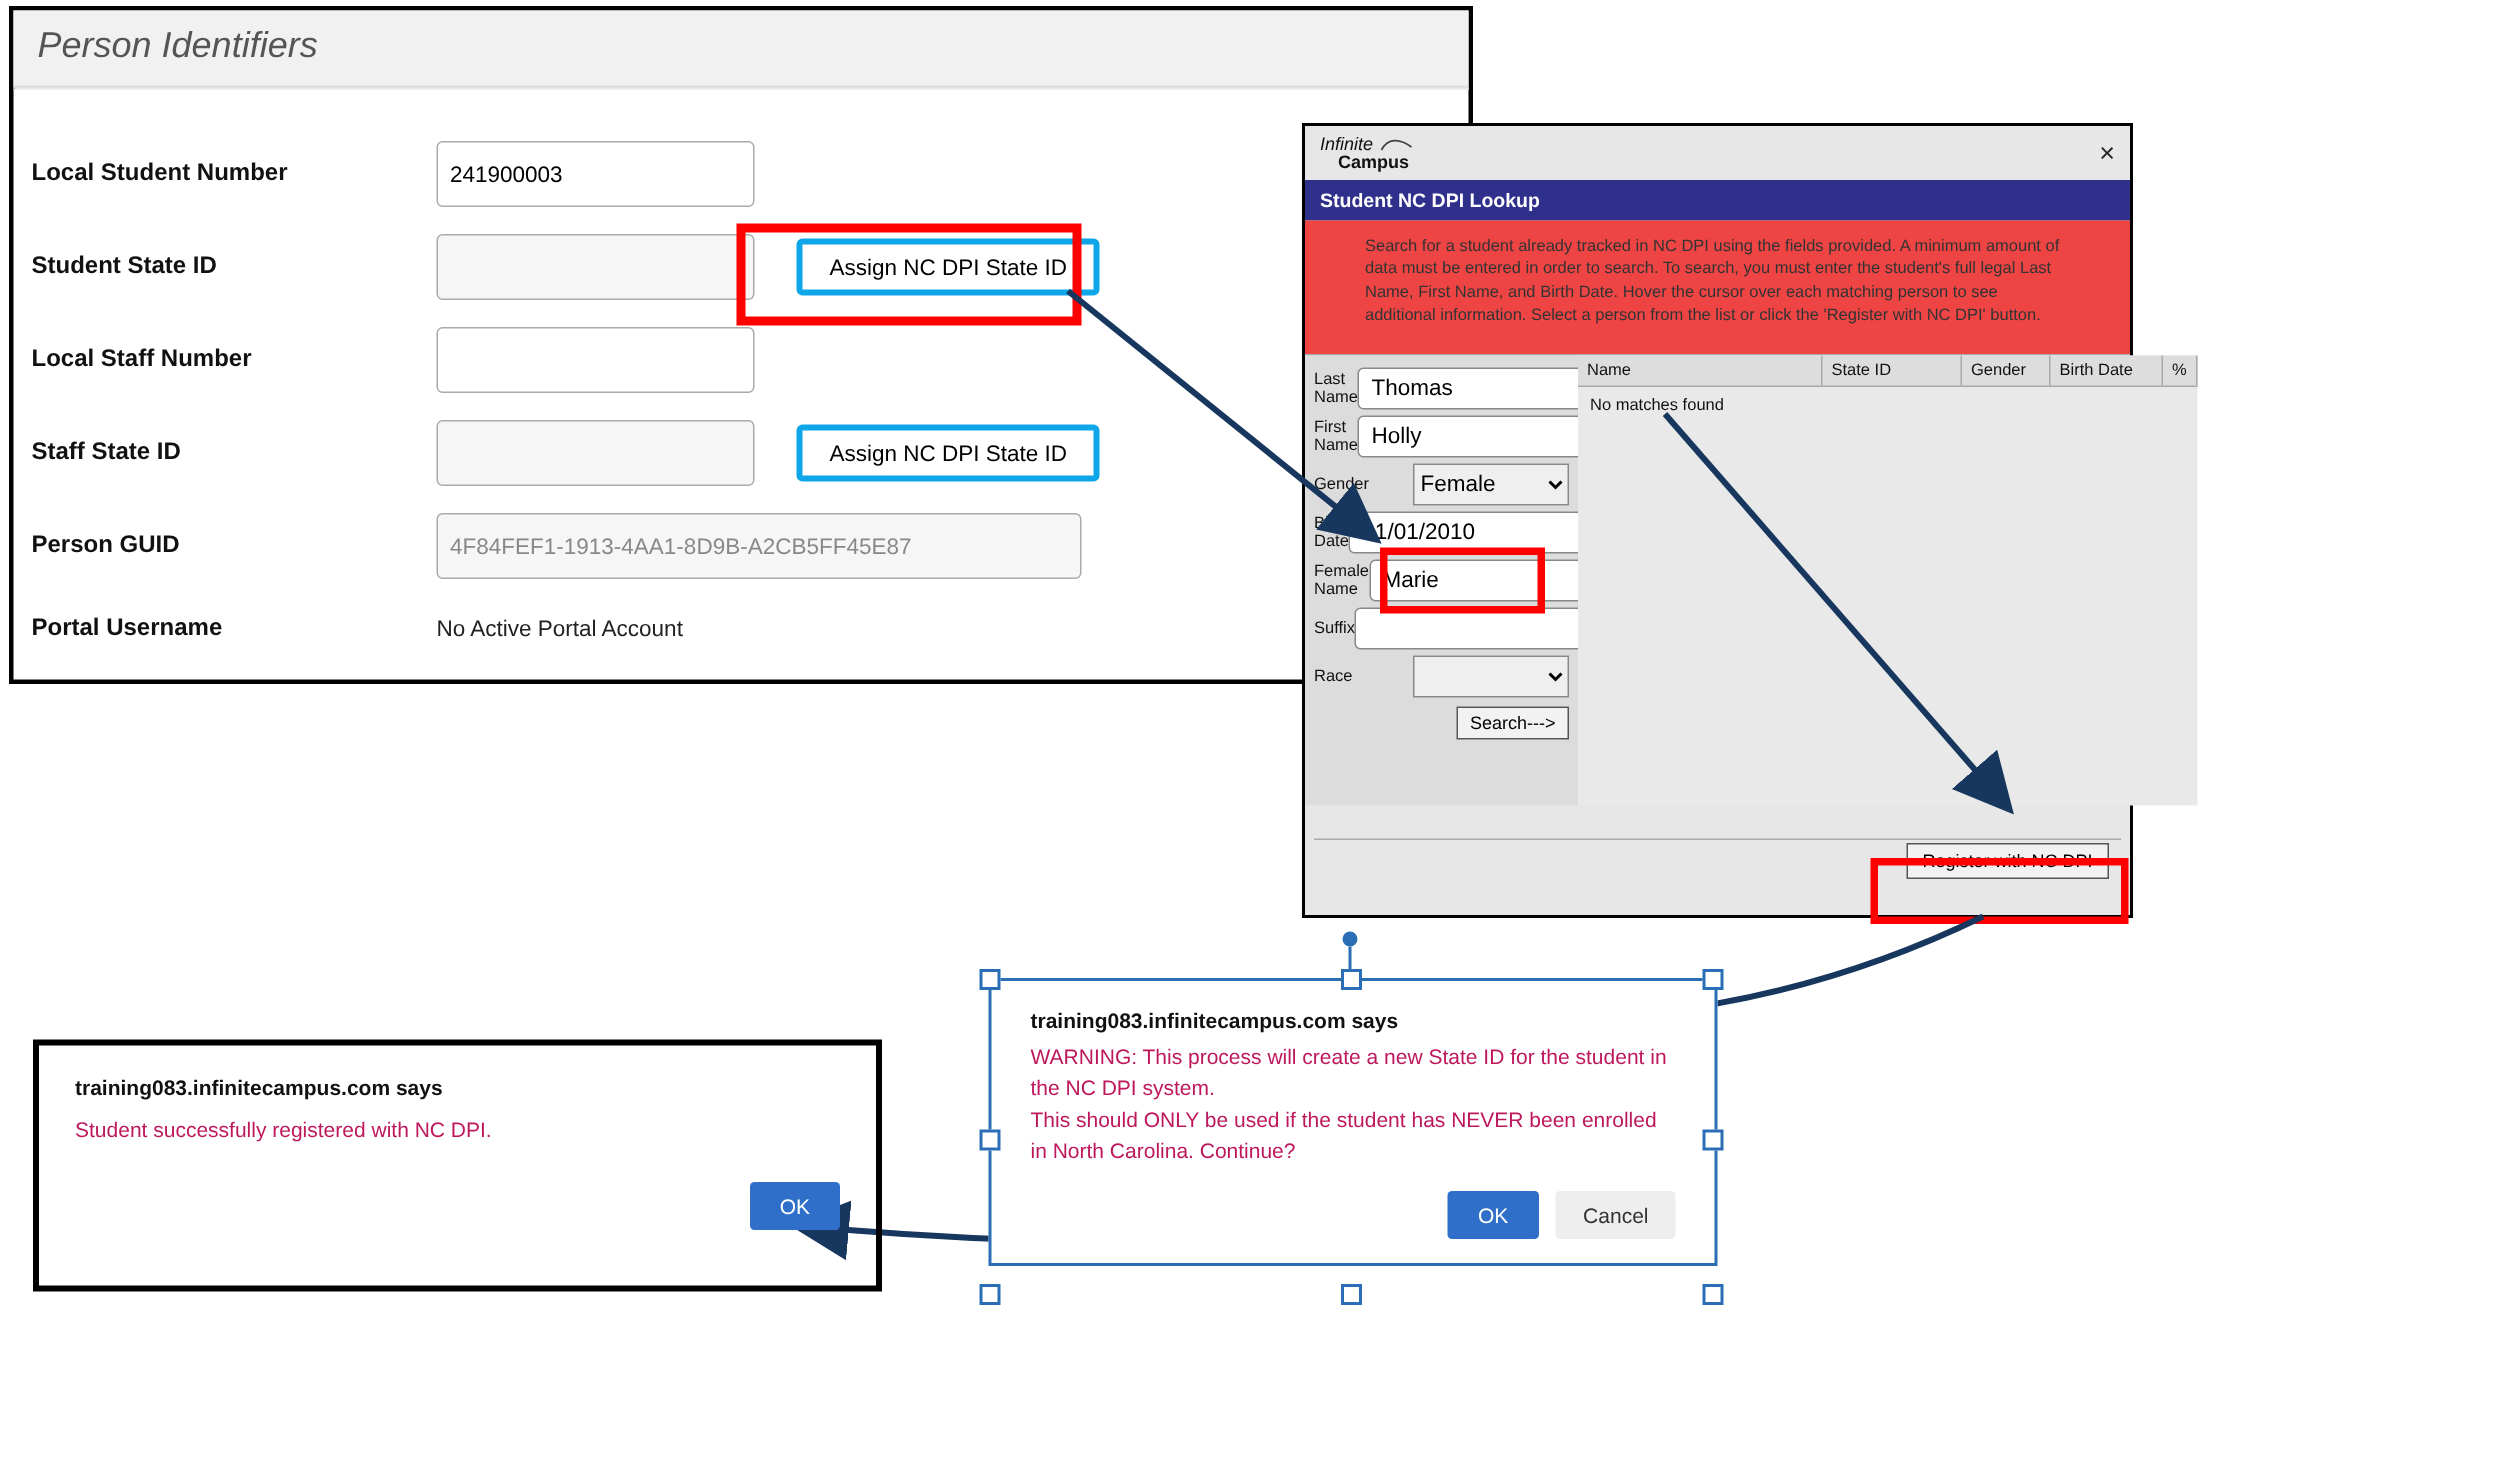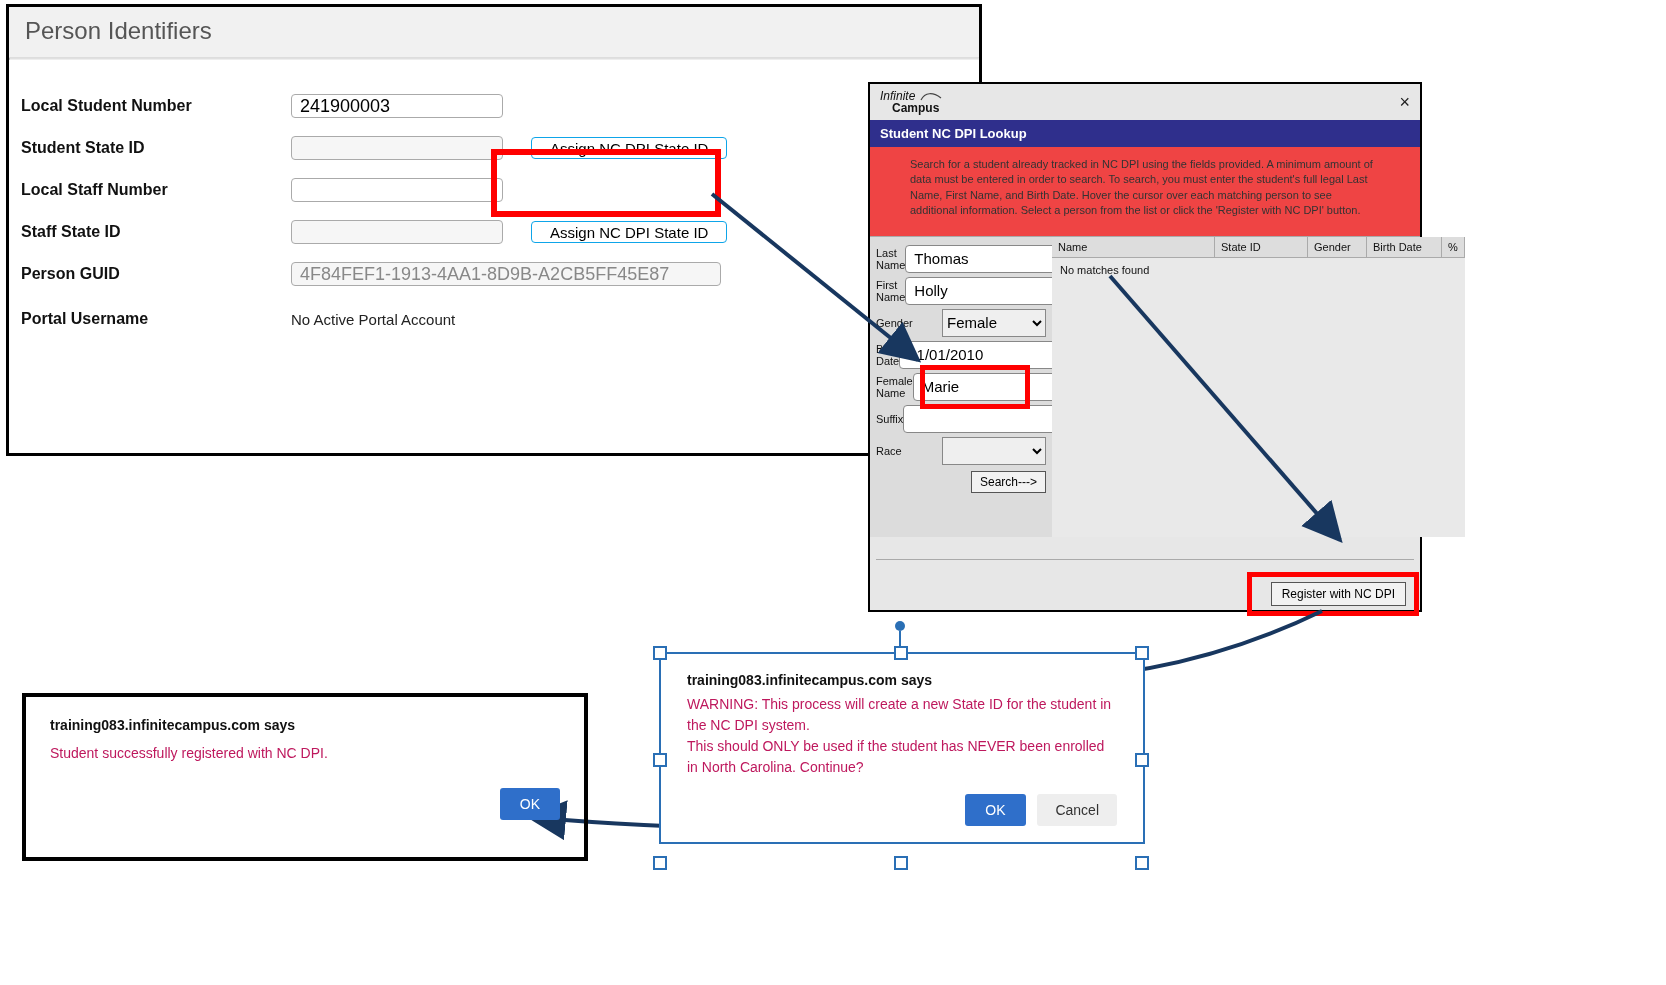--- a/index.html
+++ b/index.html
@@ -1,44 +1,44 @@
 <!DOCTYPE html>
 <html><head>
 <meta charset="utf-8">
 <style>
   html,body{margin:0;padding:0;font-family:Arial,Helvetica,sans-serif;font-size:14px;color:#111;background:#fff;}
   .stage{position:relative;width:1666px;height:985px;}
   
   .panel-border{position:absolute;border:3px solid #000;background:#fff;}
-  .panel-title{background:#f1f1f1;border-bottom:1px solid #ddd;font-size:24px;font-weight:400;color:#555;padding:10px 16px 12px;}
+  .panel-title{background:#f1f1f1;border-bottom:1px solid #ddd;font-size:24px;font-weight:400;color:#555;padding:10px 16px 12px;font-style:italic;}
   .panel-rule{border-top:1px solid #e0e0e0;margin:0;}
   .id-form{padding:16px 12px 18px 12px;}
   .row{display:flex;align-items:center;margin:18px 0;}
   .row label{width:270px;font-size:16px;font-weight:bold;color:#111;}
-  input[type=text], .ro{height:24px;width:212px;border:1px solid #aaa;border-radius:4px;padding:0 8px;font-size:18px;box-sizing:border-box;}
+  input[type=text], .ro{height:44px;width:212px;border:1px solid #aaa;border-radius:4px;padding:0 8px;font-size:15px;box-sizing:border-box;}
   .ro[disabled]{background:#f6f6f6;color:#888;}
-  .assign-btn{height:22px;padding:0 18px;margin-left:28px;border:1px solid #0ea5e9;border-radius:4px;background:#fff;font-size:15px;cursor:pointer;}
+  .assign-btn{height:38px;padding:0 18px;margin-left:28px;border:4px solid #0ea5e9;border-radius:4px;background:#fff;font-size:15px;cursor:pointer;}
   .guid{width:430px !important;color:#aaa;}
   .val-txt{font-size:15px;color:#222;}
   .hl-red{border:6px solid #f00;position:absolute;pointer-events:none;}
   
   .lookup{position:absolute;border:2px solid #000;background:#e7e7e7;}
   .lookup-header{display:flex;align-items:center;justify-content:space-between;height:36px;padding:0 10px;}
   .lookup-title{background:#2f2f8c;color:#fff;font-weight:bold;font-size:13px;padding:6px 10px;}
   .lookup-instr{font-size:11px;color:#333;padding:10px 40px 17px 40px;line-height:1.4;background:#ef4444;}
   .lookup-body{display:flex;border-top:1px solid #aaa;}
   .search-col{width:170px;background:#dcdcdc;padding:8px 6px;font-size:11px;}
   .search-col .fr{display:flex;align-items:center;margin-bottom:4px;}
   .search-col .fr label{width:66px;}
   .search-col .fr input,.search-col .fr select{flex:1;height:28px;font-size:15px;border:1px solid #888;}
   .search-btn{height:22px;font-size:12px;padding:0 8px;border:1px solid #555;background:#f2f2f2;cursor:pointer;}
   .results-col{flex:1;background:#e9e9e9;font-size:11px;}
   .res-head{display:flex;border-bottom:1px solid #aaa;background:#ddd;}
   .res-head div{padding:4px 6px;border-right:1px solid #aaa;}
-  .reg-btn{position:absolute;right:14px;bottom:4px;height:24px;font-size:12px;padding:0 10px;border:1px solid #555;background:#f2f2f2;cursor:pointer;}
+  .reg-btn{position:absolute;right:14px;bottom:24px;height:24px;font-size:12px;padding:0 10px;border:1px solid #555;background:#f2f2f2;cursor:pointer;}
   .lookup-footer-line{position:absolute;left:6px;right:6px;bottom:50px;border-top:1px solid #aaa;}
   
   .alert{position:absolute;}
   .alert-plain{border:4px solid #000;padding:20px 24px;}
   .alert-sel{border:2px solid #2a6fb5;background:#fff;padding:18px 26px 16px;}
   .alert-title{font-weight:bold;margin-bottom:6px;}
   .alert-body{font-size:14px;color:#be185d;line-height:1.5;}
   .btn-primary{background:#2f6fca;color:#fff;border:none;border-radius:3px;height:32px;padding:0 20px;font-size:14px;cursor:pointer;}
   .btn-secondary{background:#eee;color:#333;border:none;border-radius:3px;height:32px;padding:0 18px;font-size:14px;cursor:pointer;}
   .sel-handle{width:10px;height:10px;background:#fff;border:2px solid #2a6fb5;position:absolute;}

